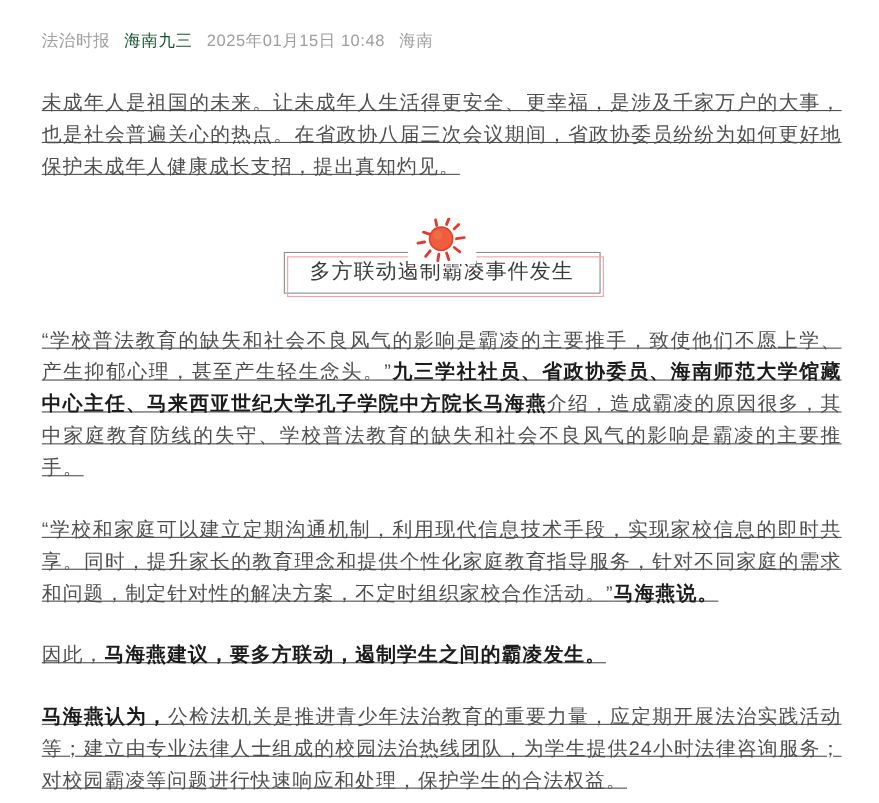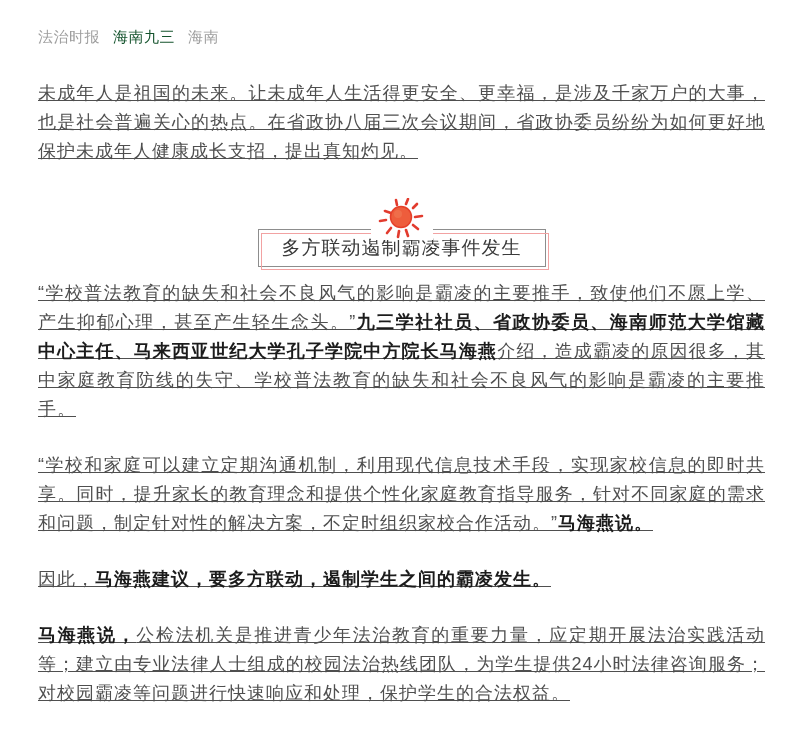--- a/index.html
+++ b/index.html
@@ -41,21 +41,21 @@
     text-align: justify;
     margin-bottom: 27px;
     text-decoration: underline;
   }
   .para .b { font-weight: 700; color: #1c1c1c; }
 
   .heading-block {
     position: relative;
     width: -moz-fit-content;
     width: fit-content;
-    margin: 63px auto 12px;
+    margin: 63px auto 28px;
   }
   .box {
     position: relative;
     border: 1px solid #8d8d8d;
     padding: 7px 23px 8px;
   }
   .box::after {
     content: "";
     position: absolute;
     top: 3px; left: 2px; right: -4px; bottom: -4px;
@@ -84,20 +84,21 @@
 </style>
 </head>
 <body>
 
 <div class="page">
 
 
   <div class="meta">
     <span>法治时报</span>
     <span class="account">海南九三</span>
+    <span>2025年01月15日 10:48</span>
     <span>海南</span>
   </div>
 
   <div class="article">
 
     <p class="para"><span>未成年人是祖国的未来。让未成年人生活得更安全、更幸福，是涉及千家万户的大事，也是社会普遍关心的热点。在省政协八届三次会议期间，省政协委员纷纷为如何更好地保护未成年人健康成长支招，提出真知灼见。</span></p>
 
     <div class="heading-block">
       <span class="sun">
         <svg width="52" height="42" viewBox="0 0 52 42" xmlns="http://www.w3.org/2000/svg">
@@ -121,16 +122,16 @@
         <span class="box-text">多方联动遏制霸凌事件发生</span>
       </div>
     </div>
 
     <p class="para"><span>“学校普法教育的缺失和社会不良风气的影响是霸凌的主要推手，致使他们不愿上学、产生抑郁心理，甚至产生轻生念头。”</span><span class="b">九三学社社员、省政协委员、海南师范大学馆藏中心主任、马来西亚世纪大学孔子学院中方院长马海燕</span><span>介绍，造成霸凌的原因很多，其中家庭教育防线的失守、学校普法教育的缺失和社会不良风气的影响是霸凌的主要推手。</span></p>
 
     <p class="para"><span>“学校和家庭可以建立定期沟通机制，利用现代信息技术手段，实现家校信息的即时共享。同时，提升家长的教育理念和提供个性化家庭教育指导服务，针对不同家庭的需求和问题，制定针对性的解决方案，不定时组织家校合作活动。”</span><span class="b">马海燕说。</span></p>
 
     <p class="para"><span>因此，</span><span class="b">马海燕建议，要多方联动，遏制学生之间的霸凌发生。</span></p>
 
-    <p class="para"><span class="b">马海燕说，</span><span>公检法机关是推进青少年法治教育的重要力量，应定期开展法治实践活动等；建立由专业法律人士组成的校园法治热线团队，为学生提供24小时法律咨询服务；对校园霸凌等问题进行快速响应和处理，保护学生的合法权益。</span></p>
+    <p class="para"><span class="b">马海燕认为，</span><span>公检法机关是推进青少年法治教育的重要力量，应定期开展法治实践活动等；建立由专业法律人士组成的校园法治热线团队，为学生提供24小时法律咨询服务；对校园霸凌等问题进行快速响应和处理，保护学生的合法权益。</span></p>
 
   </div>
 </div>
 
 </body></html>

